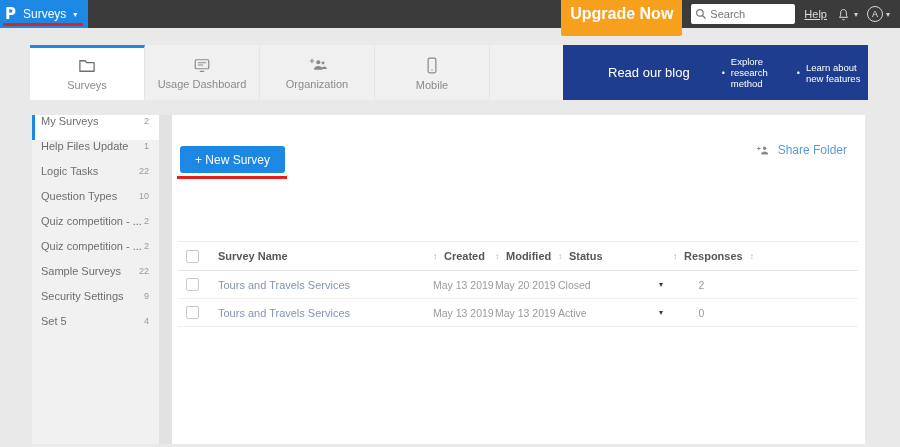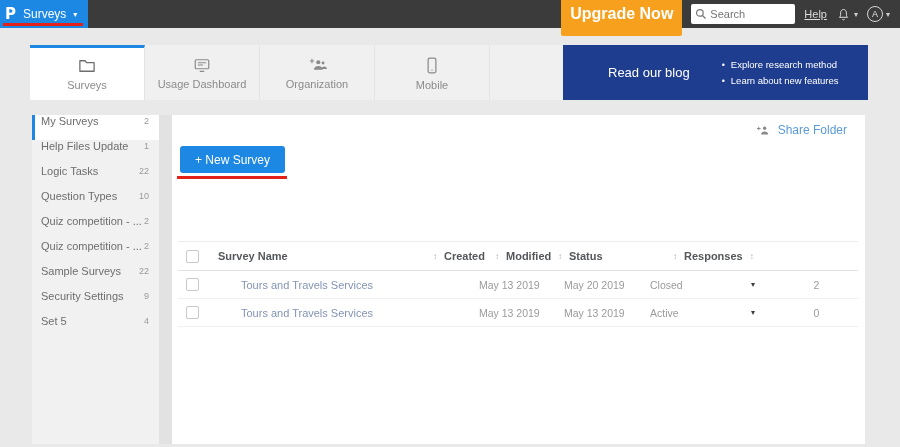--- a/index.html
+++ b/index.html
@@ -26,45 +26,45 @@
   .iconwrap .caret { color:#cfcfcf; font-size:8px; }
   .avatar { width:16px; height:16px; border:1px solid #d7d7d7; border-radius:50%; color:#e3e3e3; font-size:9px; display:flex; align-items:center; justify-content:center; }
 
   
   .tabstrip { position:absolute; top:45px; left:30px; width:838px; height:55px; background:#f0f0f1; display:flex; }
   .tab { width:115px; height:55px; display:flex; flex-direction:column; align-items:center; justify-content:center; gap:5px; border-right:1px solid #e4e4e5; cursor:pointer; padding-top:2px; }
   .tab .lbl { font-size:11px; color:#8b8b8b; }
   .tab.active { background:#fff; border-top:3px solid #1d87e4; padding-top:0; }
   .blogpanel { position:absolute; right:0; top:0; width:305px; height:55px; background:#1e3d8e; display:flex; align-items:center; cursor:pointer; }
   .blog-title { color:#fff; font-size:13px; margin-left:45px; white-space:nowrap; }
-  .blog-bullets { margin-left:32px; display:flex; flex-direction:column; gap:5px; }
+  .blog-bullets { margin-left:32px; display:flex; flex-direction:row; gap:5px; }
   .blog-bullet { color:#fff; font-size:9.5px; display:flex; align-items:center; }
   .blog-bullet::before { content:"•"; margin-right:6px; font-size:9px; }
 
   
   .sidebar { position:absolute; left:32px; top:115px; width:127px; height:329px; background:#f1f1f1; }
   .side-item { height:25px; display:flex; align-items:center; padding:0 10px 13px 6px; border-left:3px solid transparent; cursor:pointer; }
   .side-item .slbl { font-size:11px; color:#6e6e6e; white-space:nowrap; overflow:hidden; }
   .side-item .cnt { margin-left:auto; font-size:9px; color:#9a9a9a; }
   .side-item.active { background:#fff; border-left-color:#1d87e4; }
   .gutter { position:absolute; left:159px; top:115px; width:13px; height:329px; background:#e2e2e2; }
 
   
   .content { position:absolute; left:172px; top:115px; width:693px; height:329px; background:#fff; }
-  .sharefolder { position:absolute; top:8px; right:18px; display:flex; align-items:center; gap:6px; cursor:pointer; }
+  .sharefolder { position:absolute; top:28px; right:18px; display:flex; align-items:center; gap:6px; cursor:pointer; }
   .sharefolder .sf-lbl { color:#5b9bd5; font-size:12px; }
   .new-btn { position:absolute; left:8px; top:31px; width:105px; height:27px; background:#1d87e4; color:#fff; font-size:12px; border:none; border-radius:3px; cursor:pointer; font-family:inherit; }
   .btn-underline { position:absolute; left:5px; top:61px; width:110px; height:3px; background:#e32119; }
 
   .table { position:absolute; left:6px; top:81px; width:680px;margin-top:45px; }
   .grid-row { display:grid; grid-template-columns:40px 215px 62px 63px 115px 85px 1fr; align-items:center; }
   .thead { height:30px; border-top:1px solid #ececec; border-bottom:1px solid #e4e4e4; }
   .th { font-size:11px; font-weight:bold; color:#54575b; display:flex; align-items:center; gap:7px; cursor:pointer; }
   .sort { color:#b5b5b5; font-size:8px; font-weight:normal; }
-  .trow { height:28px; border-bottom:1px solid #f0f0f0;gap:23px; }
+  .trow { height:28px; border-bottom:1px solid #f0f0f0; }
   .cbx { width:13px; height:13px; border:1px solid #c9c9c9; border-radius:2px; background:#fff; margin-left:8px; cursor:pointer; }
   .name-link { font-size:11px; color:#8494b3; cursor:pointer; }
   .cell-dim { font-size:10.5px; color:#9b9b9b; }
   .status-cell { display:flex; align-items:center; justify-content:space-between; padding-right:10px; }
   .status-caret { color:#3c3c3c; font-size:8px; cursor:pointer; }
   .resp-cell { text-align:center; padding-right:28px; }
 </style>
 </head>
 <body>
 

